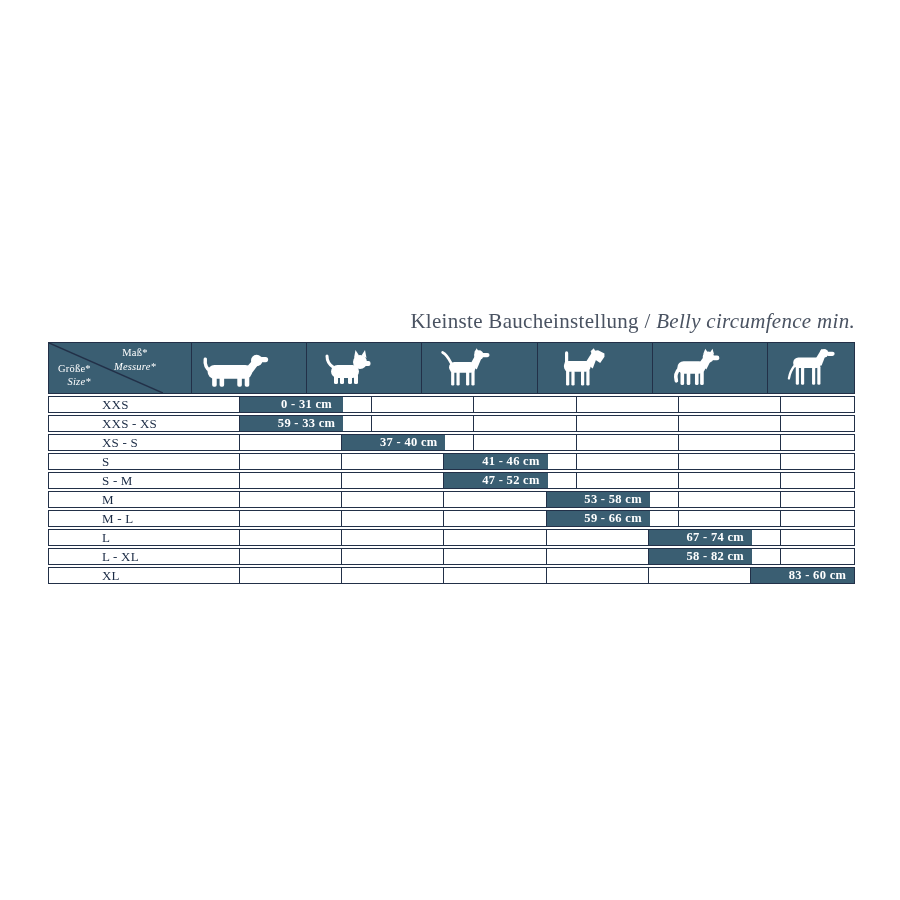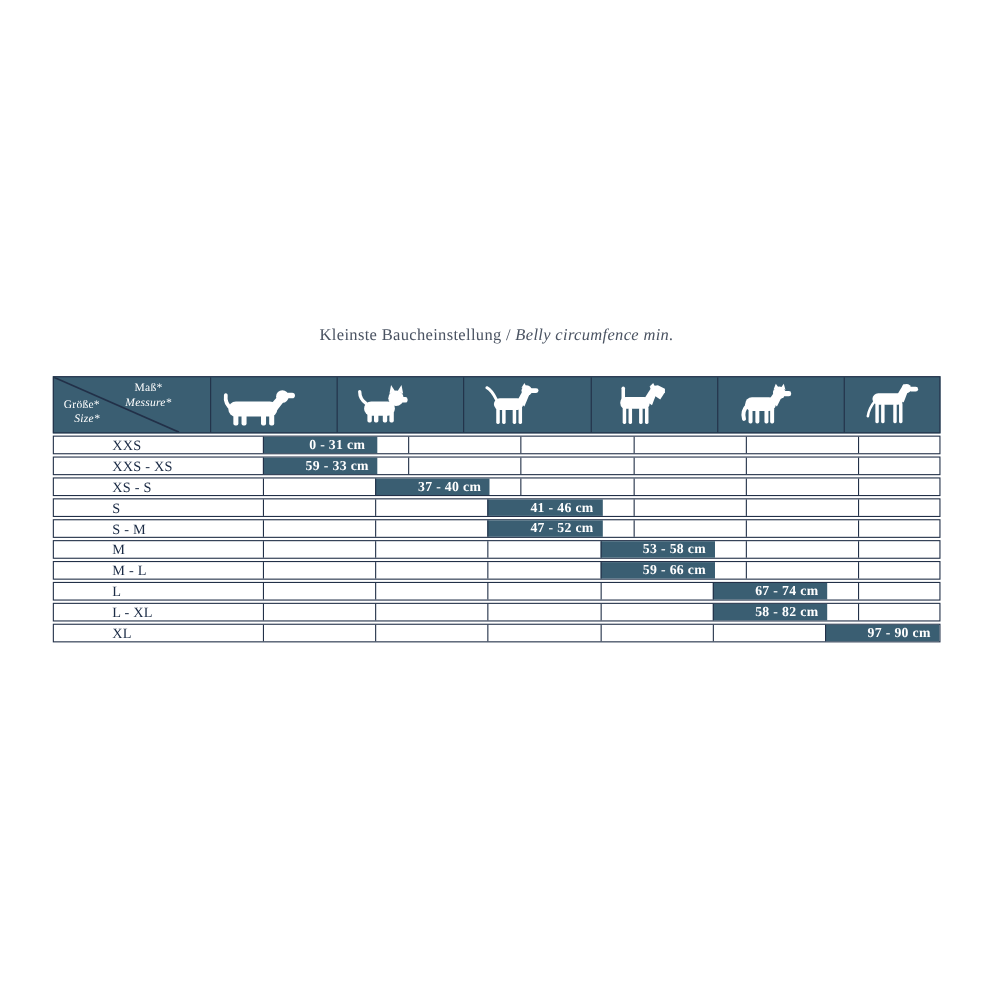--- a/index.html
+++ b/index.html
@@ -11,22 +11,22 @@
     --bg:#FFFFFF;
   }
   *{box-sizing:border-box;}
   html,body{margin:0;padding:0;}
   body{
     width:900px;height:900px;background:var(--bg);
     font-family:"Liberation Serif", serif;
     position:relative;overflow:hidden;
   }
   .title{
-    position:absolute;top:297px;left:48px;width:807px;
-    text-align:center;font-size:15px;letter-spacing:.3px;
+    position:absolute;top:309px;left:48px;width:807px;
+    text-align:right;font-size:21px;letter-spacing:.3px;
     color:var(--title);
   }
   .title .it{font-style:italic;}
   .size-table{
     position:absolute;left:48px;top:342px;width:807px;
     display:flex;flex-direction:column;gap:2px;
   }
   .row{
     display:flex;border:1px solid var(--border);background:#fff;gap:28px;
   }
@@ -253,15 +253,15 @@
       <div class="cell value-cell filled">58 - 82 cm</div>
       <div class="cell value-cell"></div>
     </div>
     <div class="row data-row">
       <div class="cell label-cell">XL</div>
       <div class="cell value-cell"></div>
       <div class="cell value-cell"></div>
       <div class="cell value-cell"></div>
       <div class="cell value-cell"></div>
       <div class="cell value-cell"></div>
-      <div class="cell value-cell filled">97 - 90 cm</div>
+      <div class="cell value-cell filled">83 - 60 cm</div>
     </div>
   </div>
 
 </body></html>

